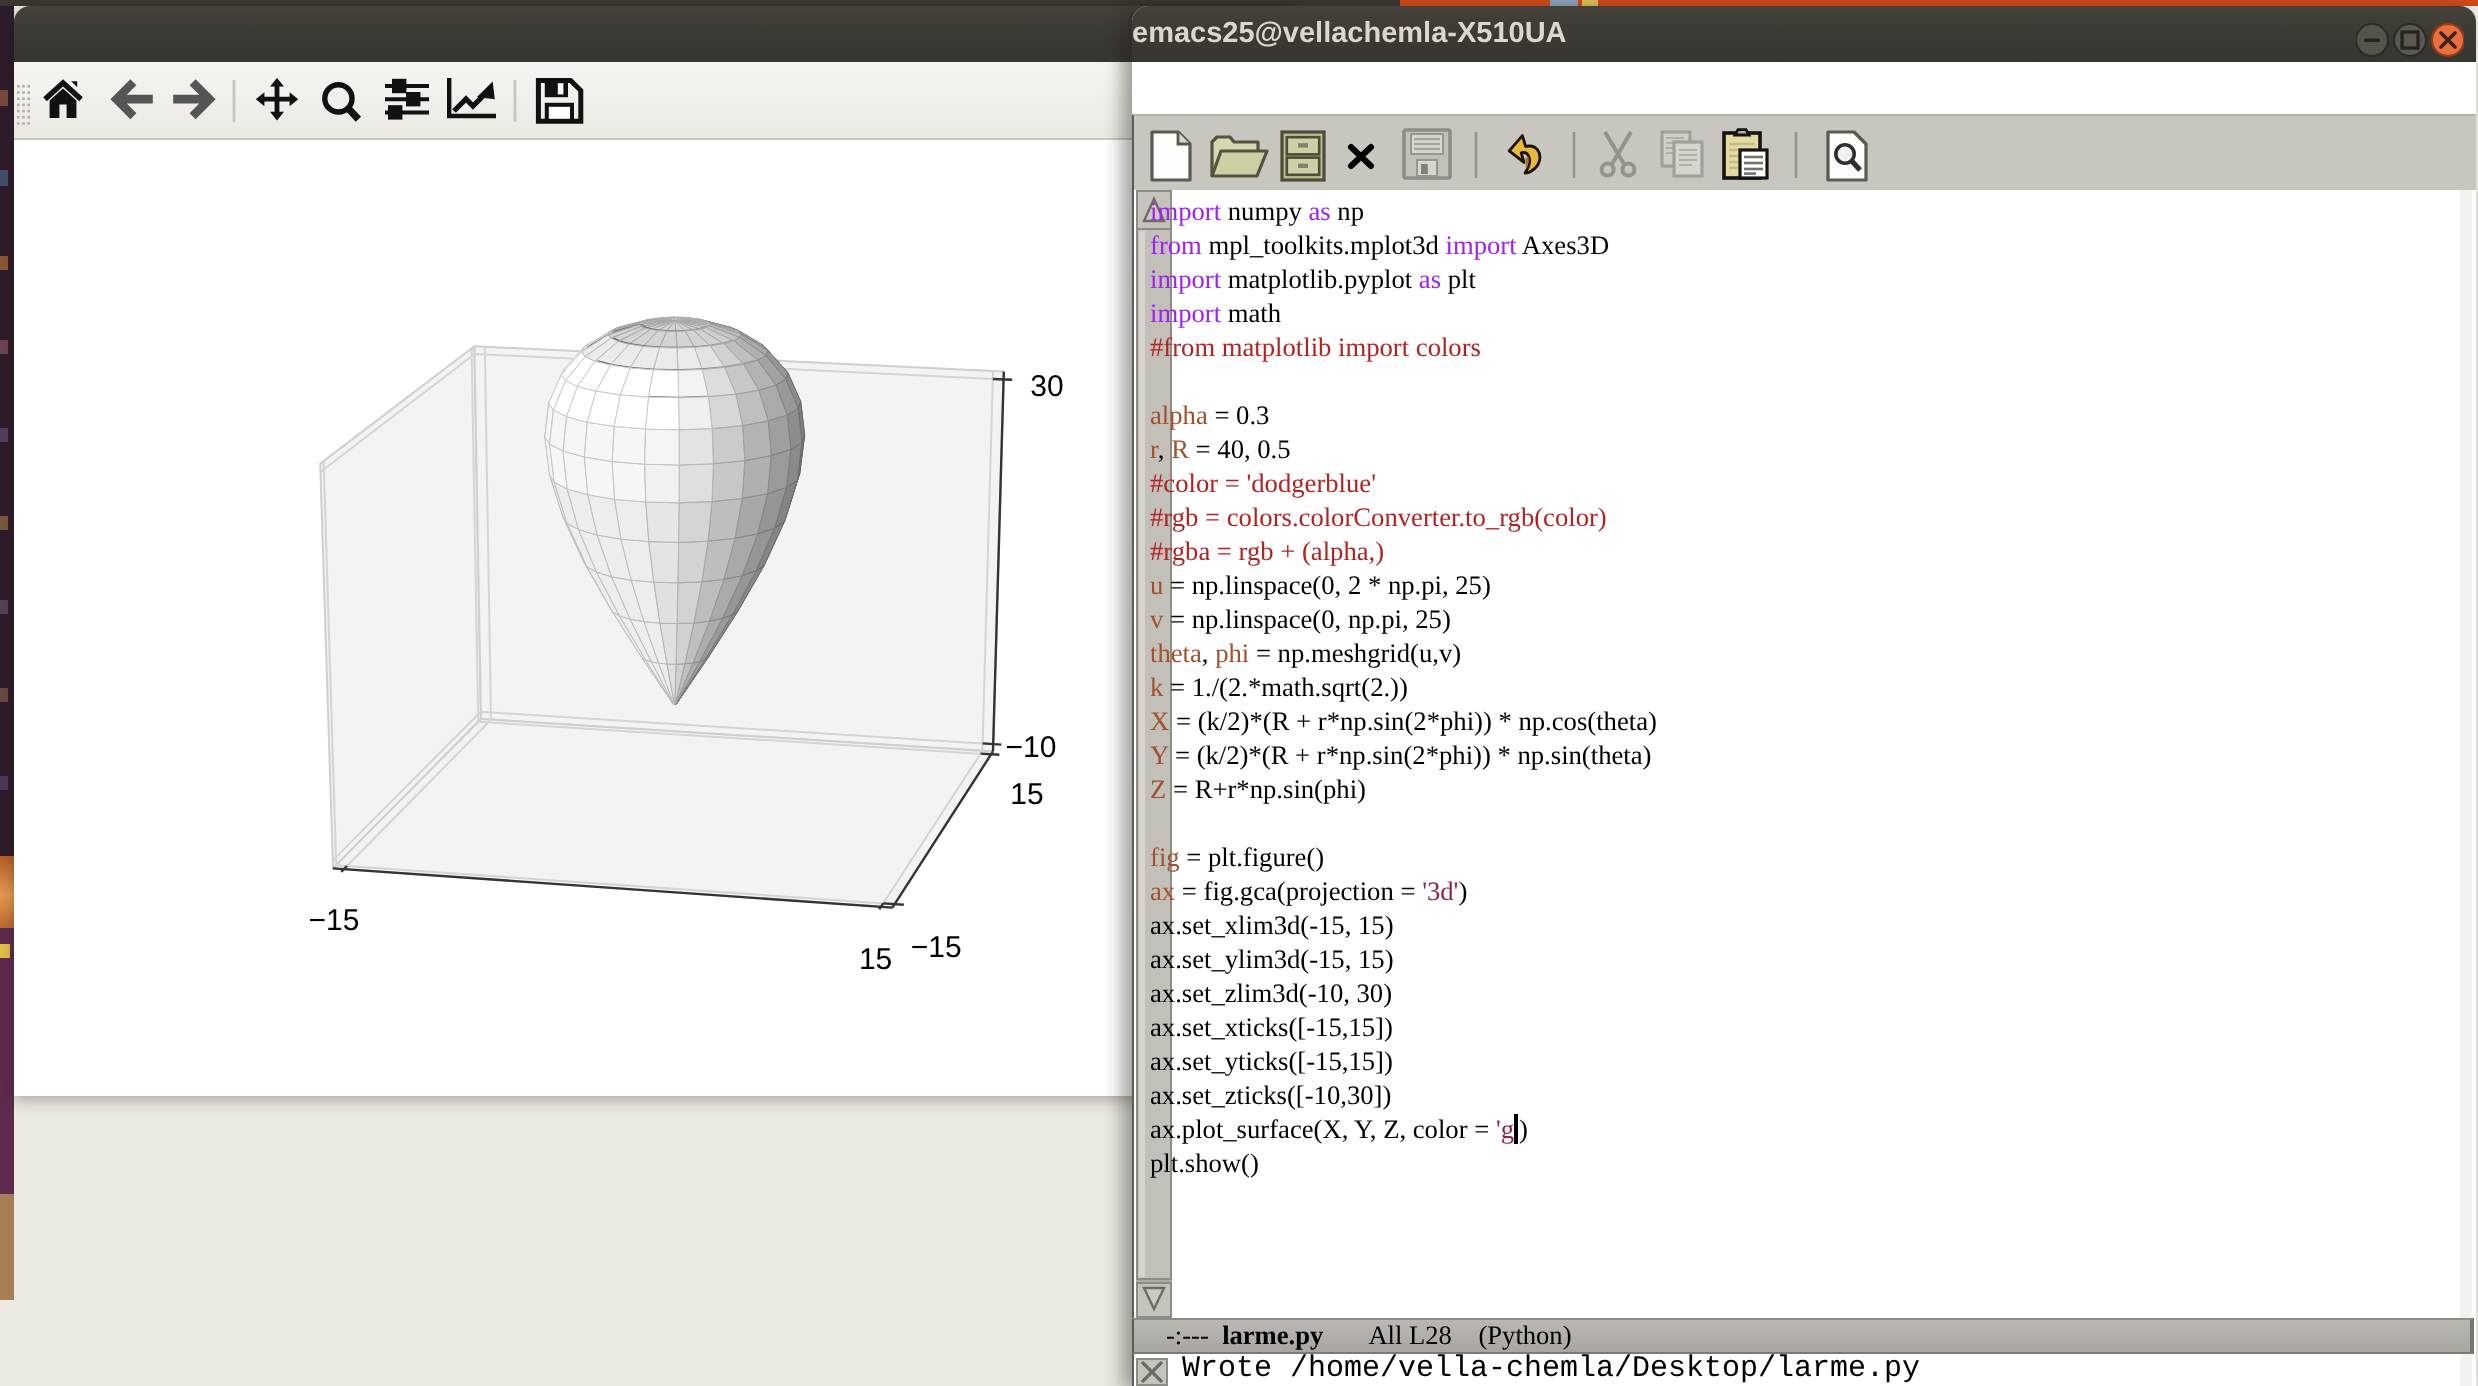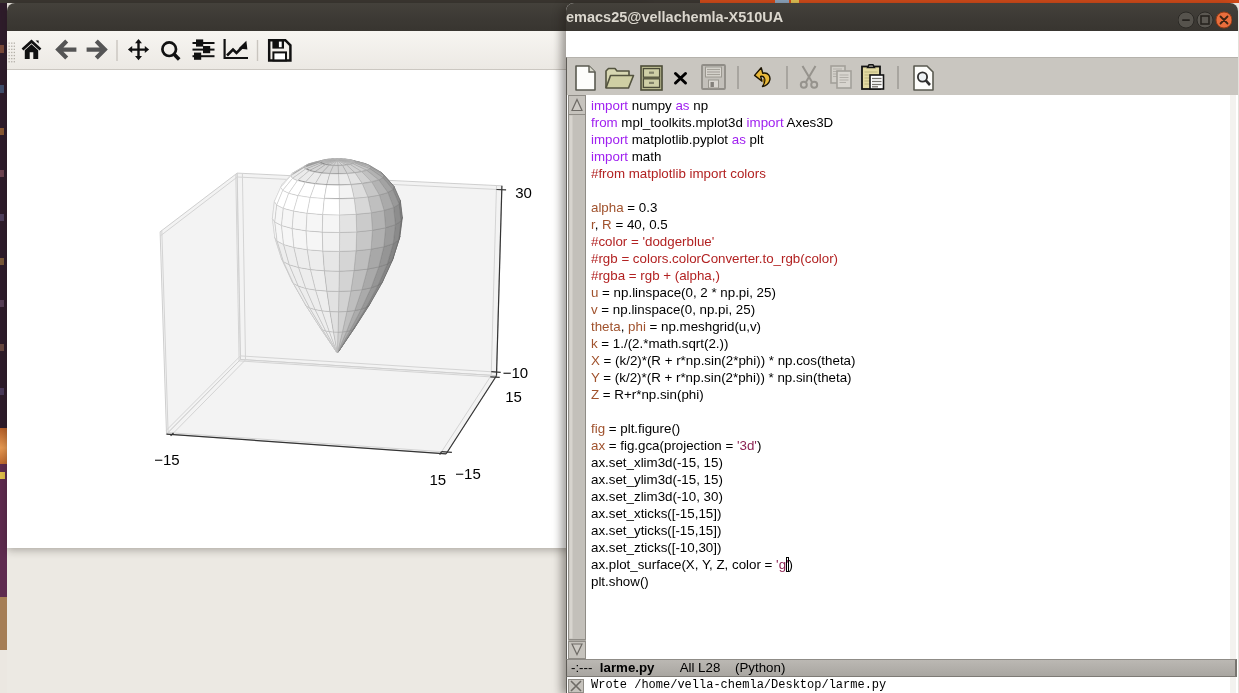--- a/index.html
+++ b/index.html
@@ -26,25 +26,25 @@
   background:linear-gradient(#44413b,#3c3934 60%,#383530);
   color:#dbd7ce;font-weight:bold;font-size:14.5px;text-align:left;line-height:29px}
 #emenu{left:0;top:28px;width:100%;height:26px;background:#c9c6c0;border-left:1px solid #5f5c57;
   font-size:14.5px;color:#151515;line-height:27px}
 #emenu span{position:absolute;top:0}
 #etool{left:0;top:54px;width:100%;height:41px;background:#c9c6c0;
   border-left:1px solid #5f5c57;border-top:1px solid #b5b2ac;border-bottom:1px solid #73706b}
 #emain{left:0;top:92px;width:100%;height:564px;background:#fff;border-left:1px solid #5f5c57}
 #escroll{left:1px;top:0;width:18px;height:564px;background:#cbc8c2}
 #emodeline{left:0;top:656px;width:671px;height:18px;border-left:1px solid #5f5c57;border-right:2px solid #77746f;
-  background:linear-gradient(#bbb8b3,#a9a6a1);border-top:1px solid #8f8c87;border-bottom:1px solid #7d7a75;padding-left:4px;
-  font-family:Liberation Sans, sans-serif;font-size:13.3px;line-height:16px;color:#000;white-space:pre}
+  background:linear-gradient(#bbb8b3,#a9a6a1);border-top:1px solid #8f8c87;border-bottom:1px solid #7d7a75;padding-left:16px;
+  font-family:Liberation Serif, serif;font-size:13.3px;line-height:16px;color:#000;white-space:pre}
 #eecho{left:0;top:674px;width:664px;height:16px;background:#fff;border-left:1px solid #5f5c57;
-  font-family:"Liberation Mono",monospace;font-size:12px;line-height:16px;color:#000;white-space:pre}
-#ecode{left:24px;top:2px;font-family:Liberation Sans, sans-serif;font-size:13.34px;
+  font-family:"Liberation Mono",monospace;font-size:15px;line-height:16px;color:#000;white-space:pre}
+#ecode{left:8px;top:2px;font-family:Liberation Serif, serif;font-size:13.34px;
   line-height:17px;color:#000;white-space:pre}
 .cur{outline:1.3px solid #000;outline-offset:-1px}
 #erightcol{left:664px;top:92px;width:6px;height:598px;background:#f3f2ef}
 </style></head>
 <body>
 <div class="abs" id="strip"></div>
 <div class="abs" style="left:0;top:428px;width:7px;height:36px;background:linear-gradient(#b55f28,#e89a52 55%,#c06a2e)"></div>
 <div class="abs" style="left:0;top:464px;width:7px;height:133px;background:#5e2b4f"></div>
 <div class="abs" style="left:0;top:472px;width:5px;height:7px;background:#e3c04a"></div>
 <div class="abs" style="left:0;top:597px;width:7px;height:53px;background:#a57e56"></div>

